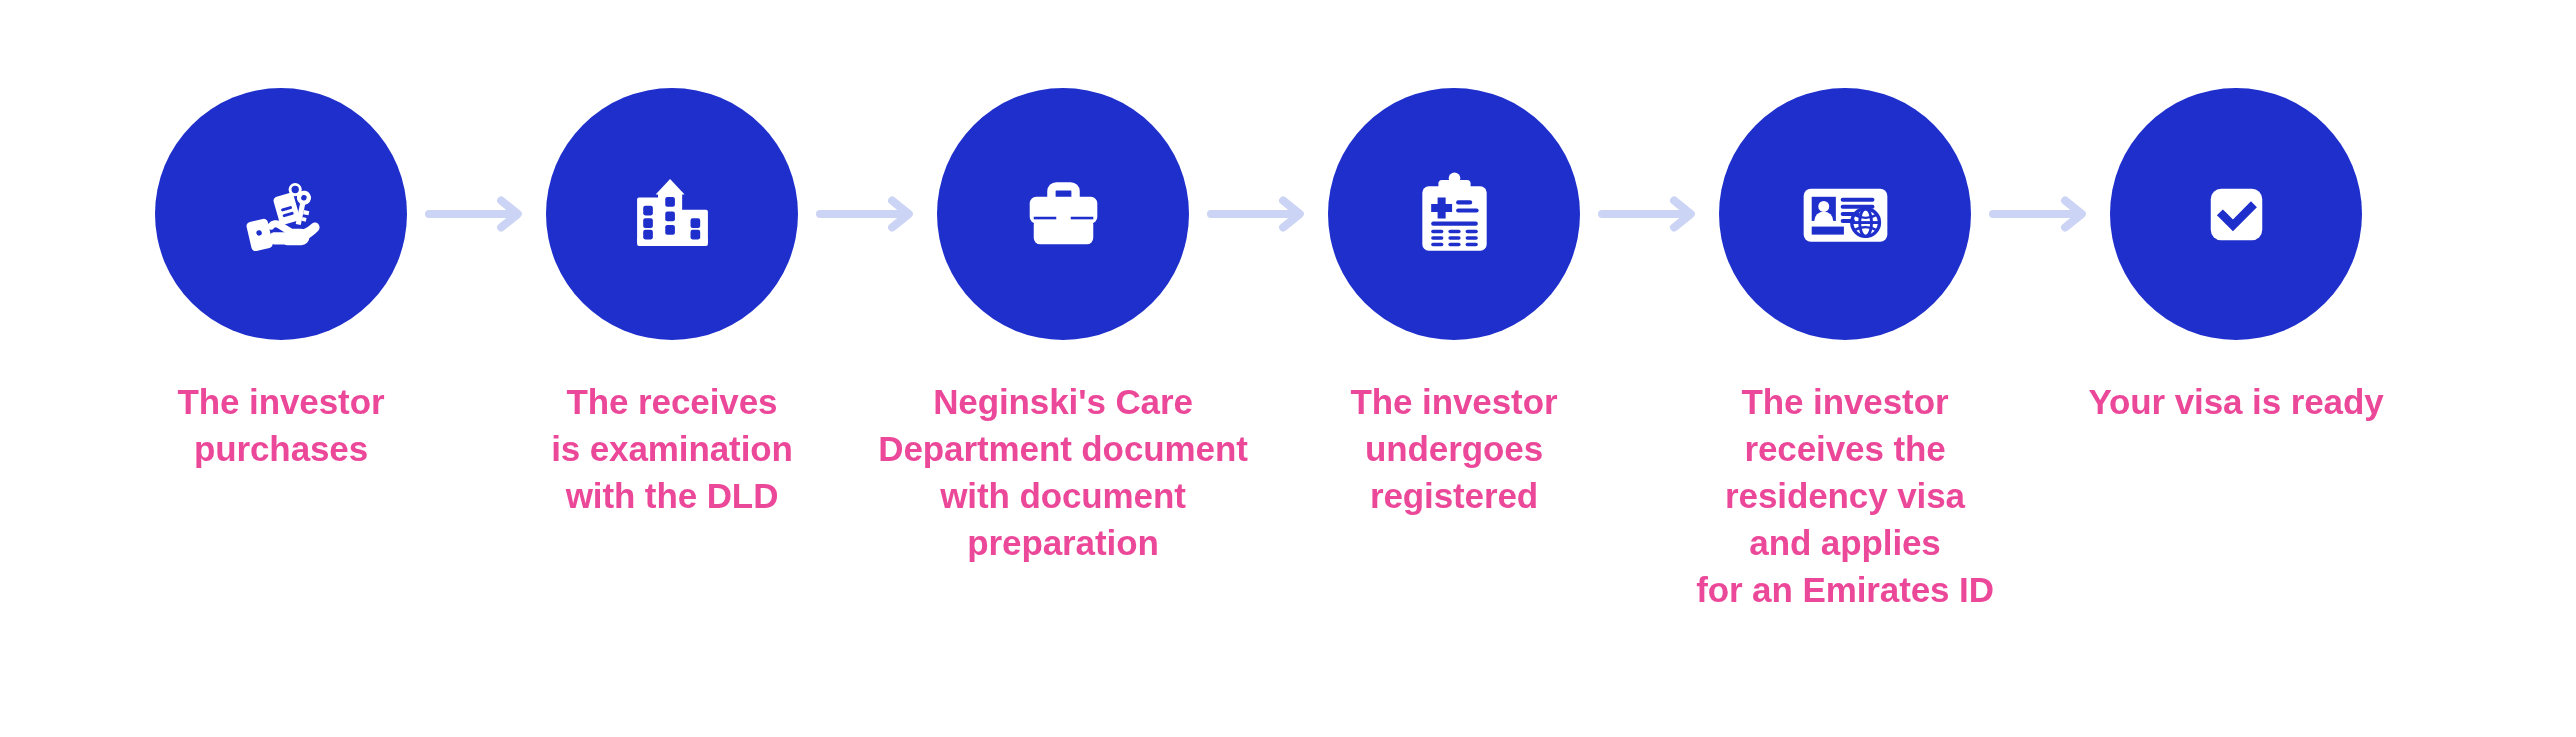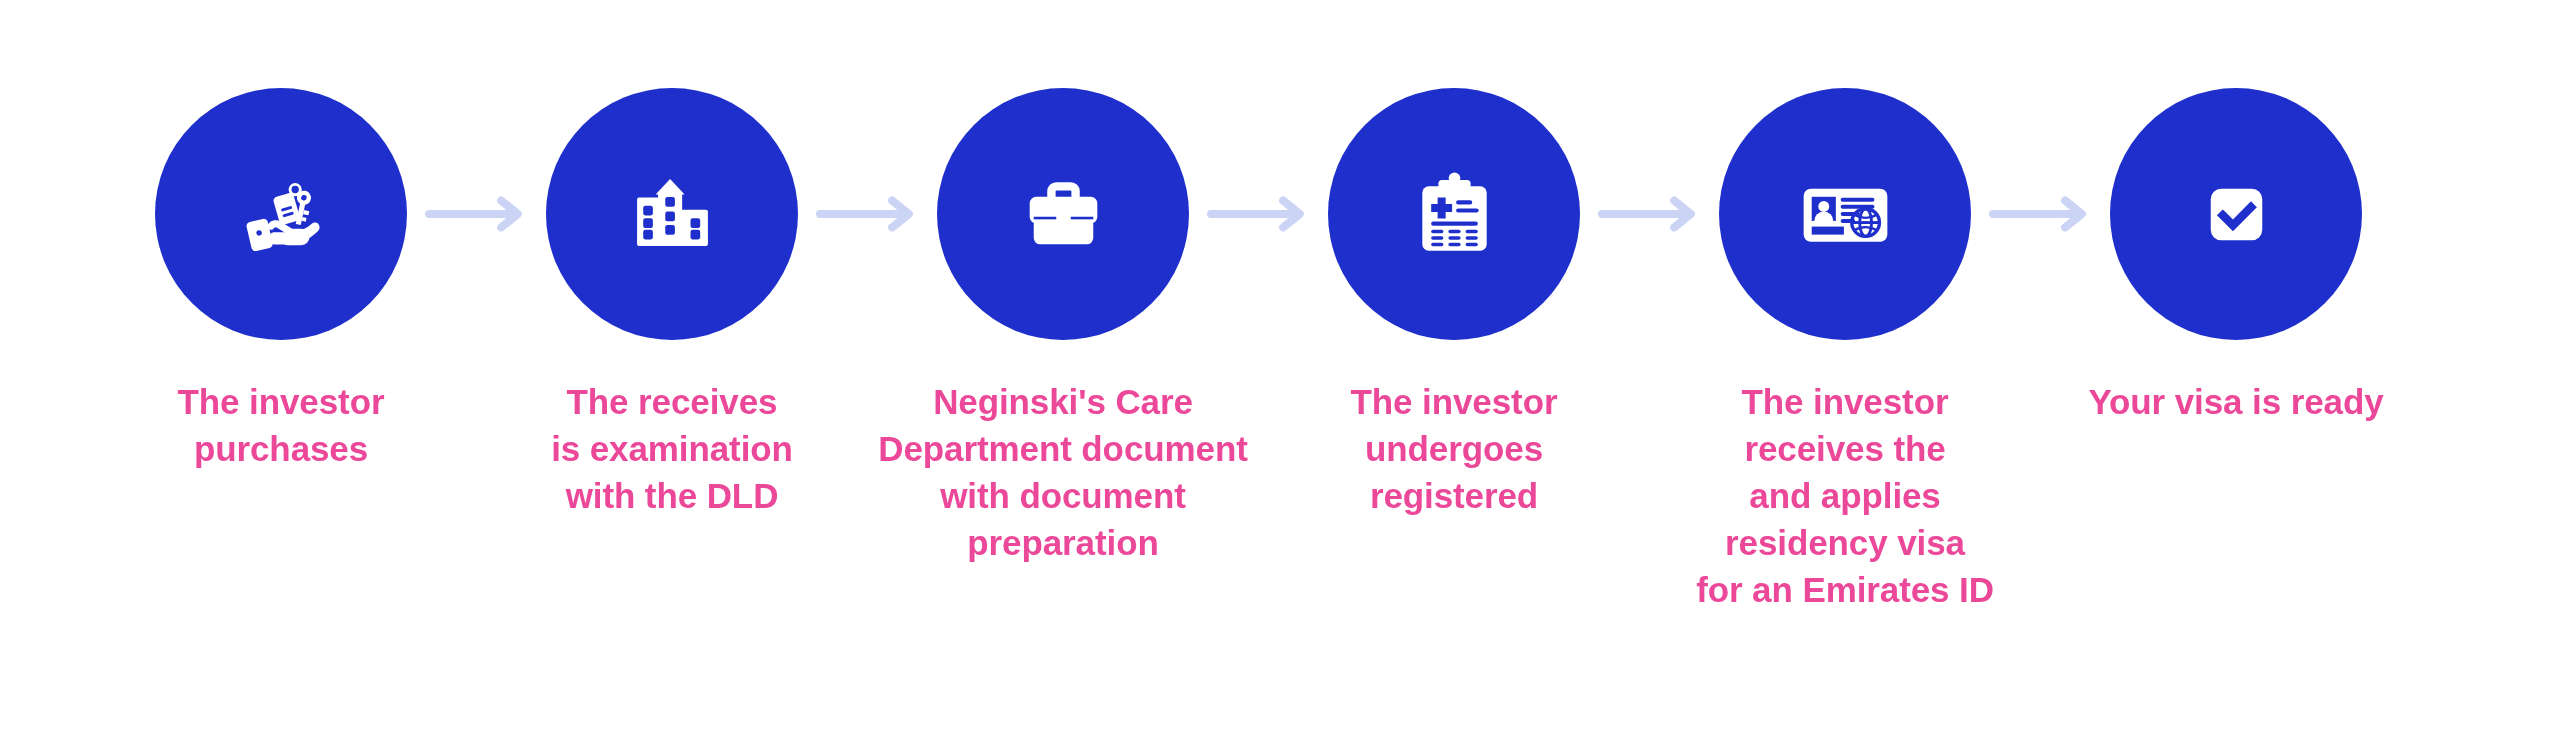--- a/index.html
+++ b/index.html
@@ -288,22 +288,22 @@
           <ellipse cx="44.5" cy="37" rx="3.7" ry="8.6" fill="none" stroke="#1F2FCC" stroke-width="1.8"></ellipse>
           <line x1="35.9" y1="37" x2="53.1" y2="37" stroke="#1F2FCC" stroke-width="1.8"></line>
           <path d="M37.4 32.1 a14 14 0 0 0 14.2 0" fill="none" stroke="#1F2FCC" stroke-width="1.6"></path>
           <path d="M37.4 41.9 a14 14 0 0 1 14.2 0" fill="none" stroke="#1F2FCC" stroke-width="1.6"></path>
         </svg>
       </span>
     </div>
     <div class="step-caption">
       <span class="caption-line">The investor</span>
       <span class="caption-line">receives the</span>
+      <span class="caption-line">residency visa</span>
       <span class="caption-line">and applies</span>
-      <span class="caption-line">residency visa</span>
       <span class="caption-line">for an Emirates ID</span>
     </div>
   </div>
 
   <div class="connector">
     <span>
       <svg viewBox="0 0 100 34" xmlns="http://www.w3.org/2000/svg">
         <line x1="4" y1="17" x2="86" y2="17" stroke="#CCD4F5" stroke-width="8" stroke-linecap="round"></line>
         <polyline points="74,4 90,17 74,30" fill="none" stroke="#CCD4F5" stroke-width="8" stroke-linecap="round" stroke-linejoin="round"></polyline>
       </svg>

